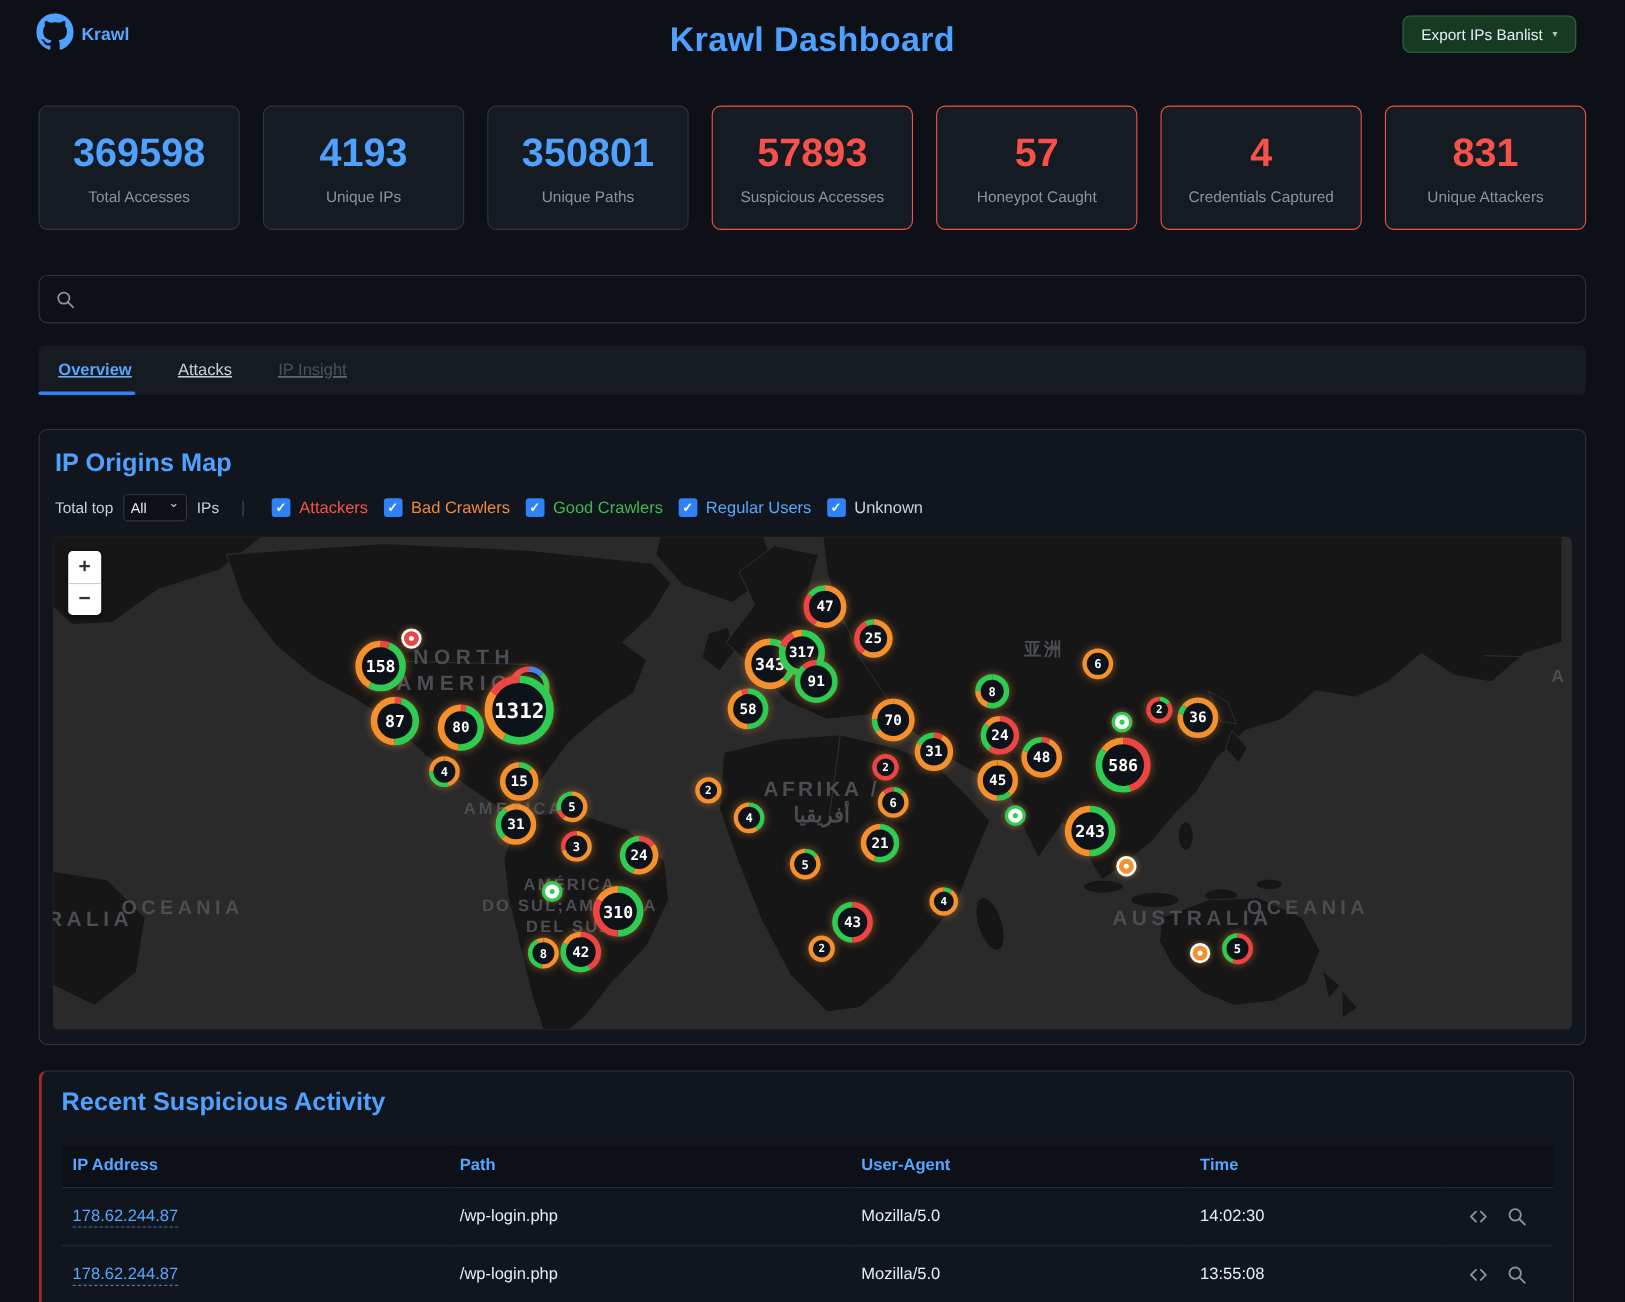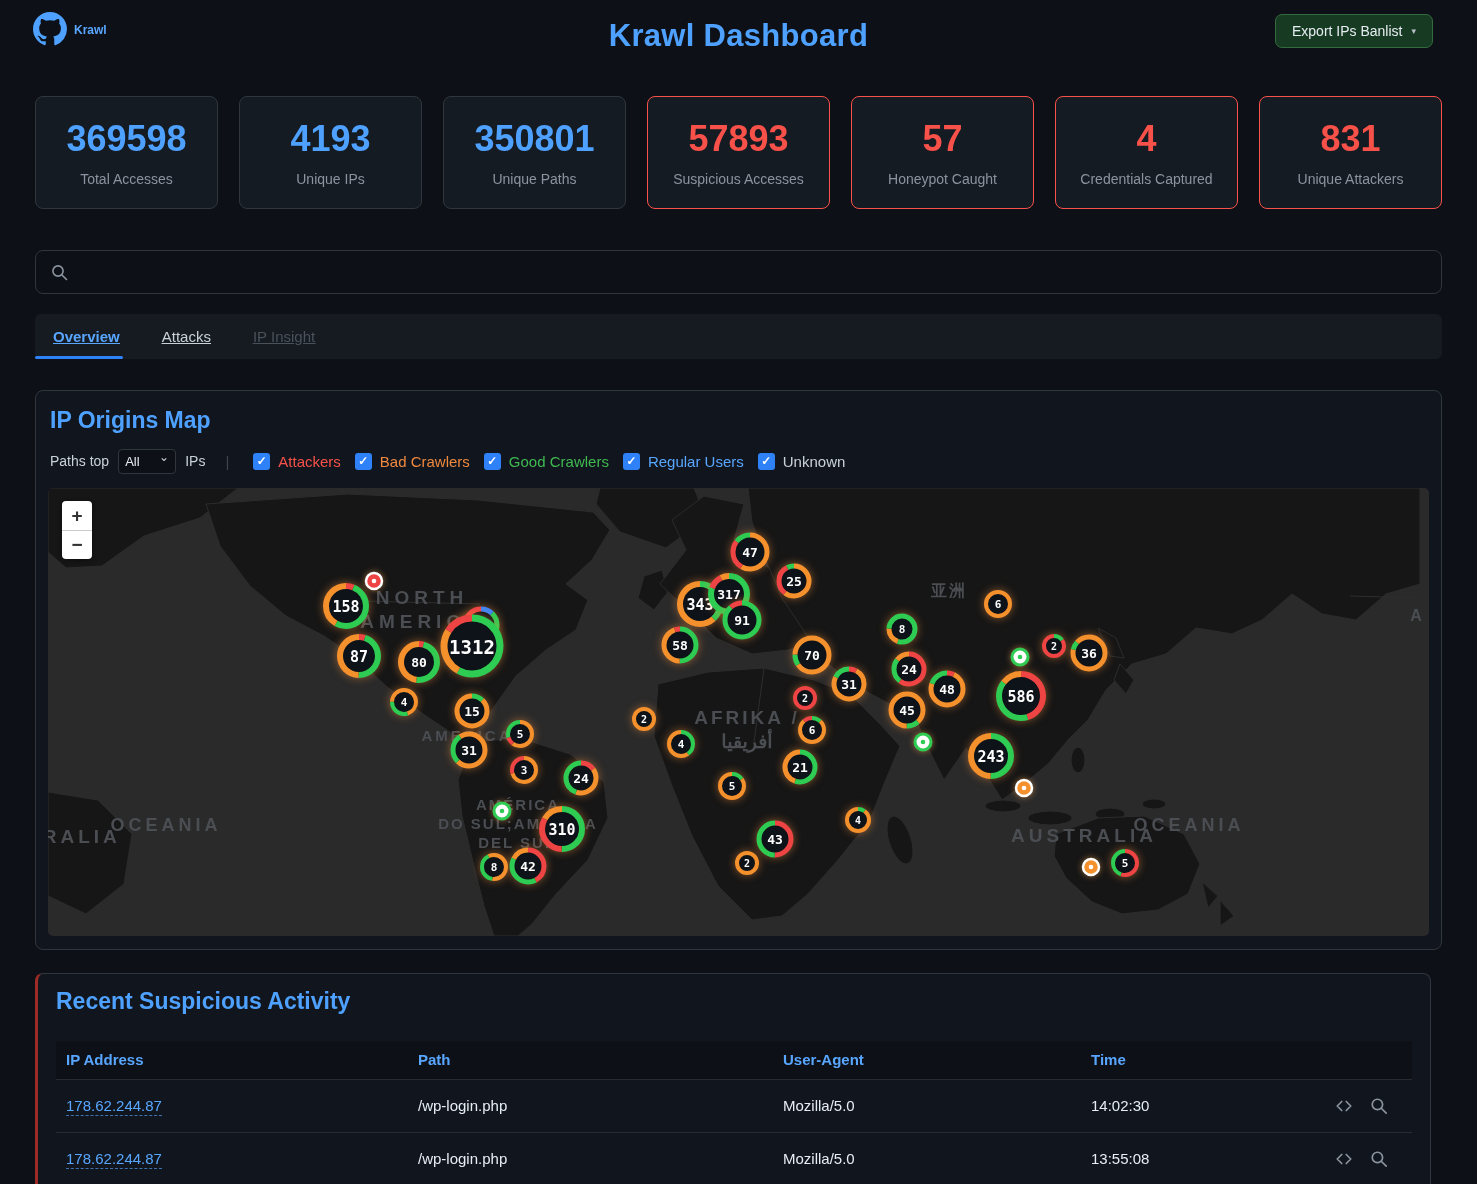--- a/index.html
+++ b/index.html
@@ -4,21 +4,21 @@
 <style>
   * { box-sizing: border-box; }
   html,body { margin:0; padding:0; }
   body {
     width:1477px; height:1184px; position:relative; overflow:hidden;
     background:#0d1117; color:#e6edf3;
     font-family:"Liberation Sans", sans-serif;
   }
   
   .gh-logo { position:absolute; left:33px; top:12px; width:34px; height:34px; cursor:pointer; }
-  .brand { position:absolute; left:74px; top:23px; font-size:12px; font-weight:bold; color:#58a6ff; cursor:pointer; }
+  .brand { position:absolute; left:74px; top:23px; font-size:16px; font-weight:bold; color:#58a6ff; cursor:pointer; }
   .page-title { position:absolute; left:0; right:0; top:18px; text-align:center; font-size:31px; font-weight:bold; color:#4ea1ff; letter-spacing:.3px; }
   .export-btn {
     position:absolute; right:44px; top:14px; height:34px; padding:0 16px;
     background:#173a22; border:1px solid #336b3f; border-radius:7px;
     color:#e6edf3; font-size:14px; display:flex; align-items:center; gap:9px; cursor:pointer;
     font-family:inherit;
   }
   .export-btn .caret { font-size:9px; color:#b7c0c9; }
   
   .stats-row { position:absolute; left:35px; right:35px; top:96px; height:113px; display:flex; gap:21px; }
@@ -140,21 +140,21 @@
 <div class="tabs">
   <div class="tab-indicator"></div>
 <a class="tab active">Overview</a>
     <a class="tab default">Attacks</a>
     <a class="tab muted">IP Insight</a>
   </div>
 
 <div class="map-card">
   <div class="map-title">IP Origins Map</div>
   <div class="map-controls">
-    <span>Paths top</span>
+    <span>Total top</span>
     <span class="select-wrap">
       <select class="topselect"><option>All</option></select>
     </span>
     <span>IPs</span>
     <span class="vdiv">|</span>
     <span class="map-legend">
         <label class="legend-item">
           <span class="cb" style="background: rgb(47, 129, 247);"></span>
           <span style="color: rgb(248, 81, 73);">Attackers</span>
         </label>

